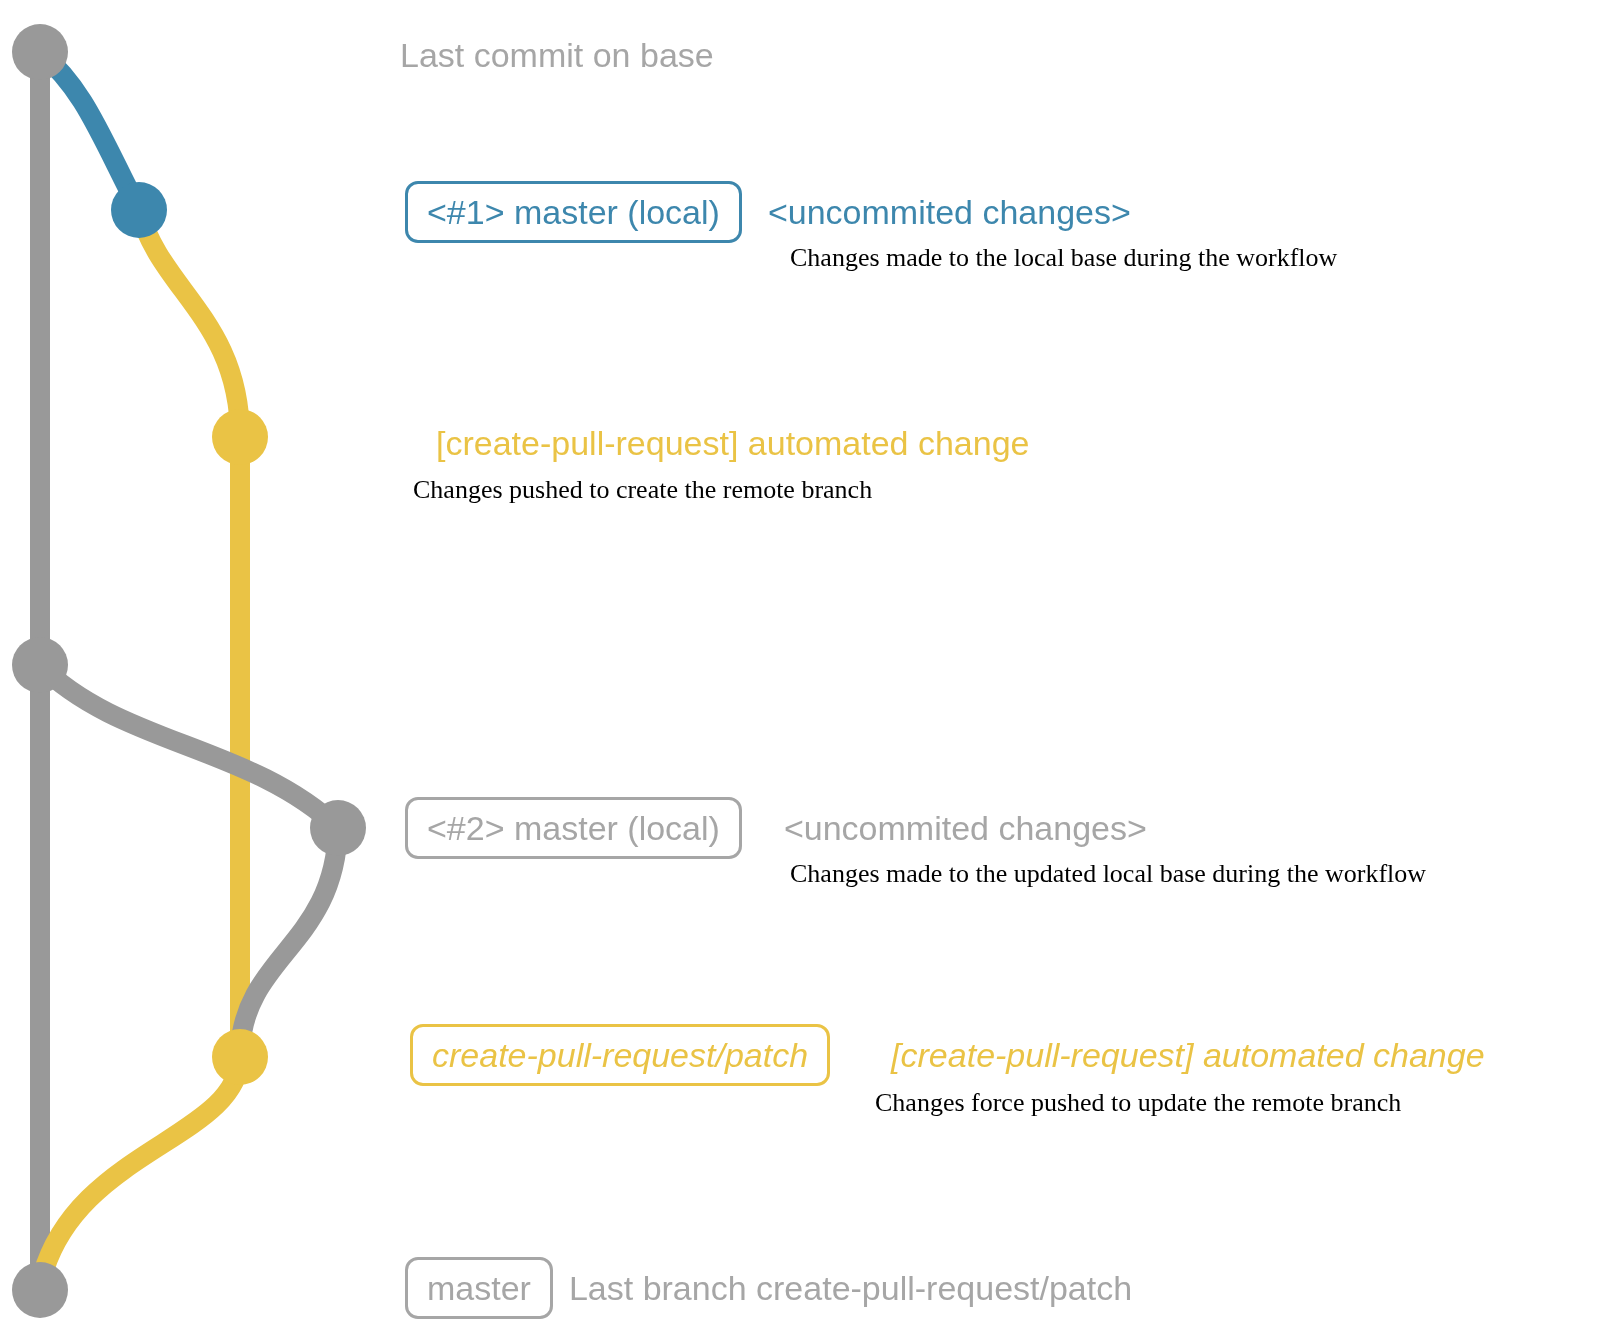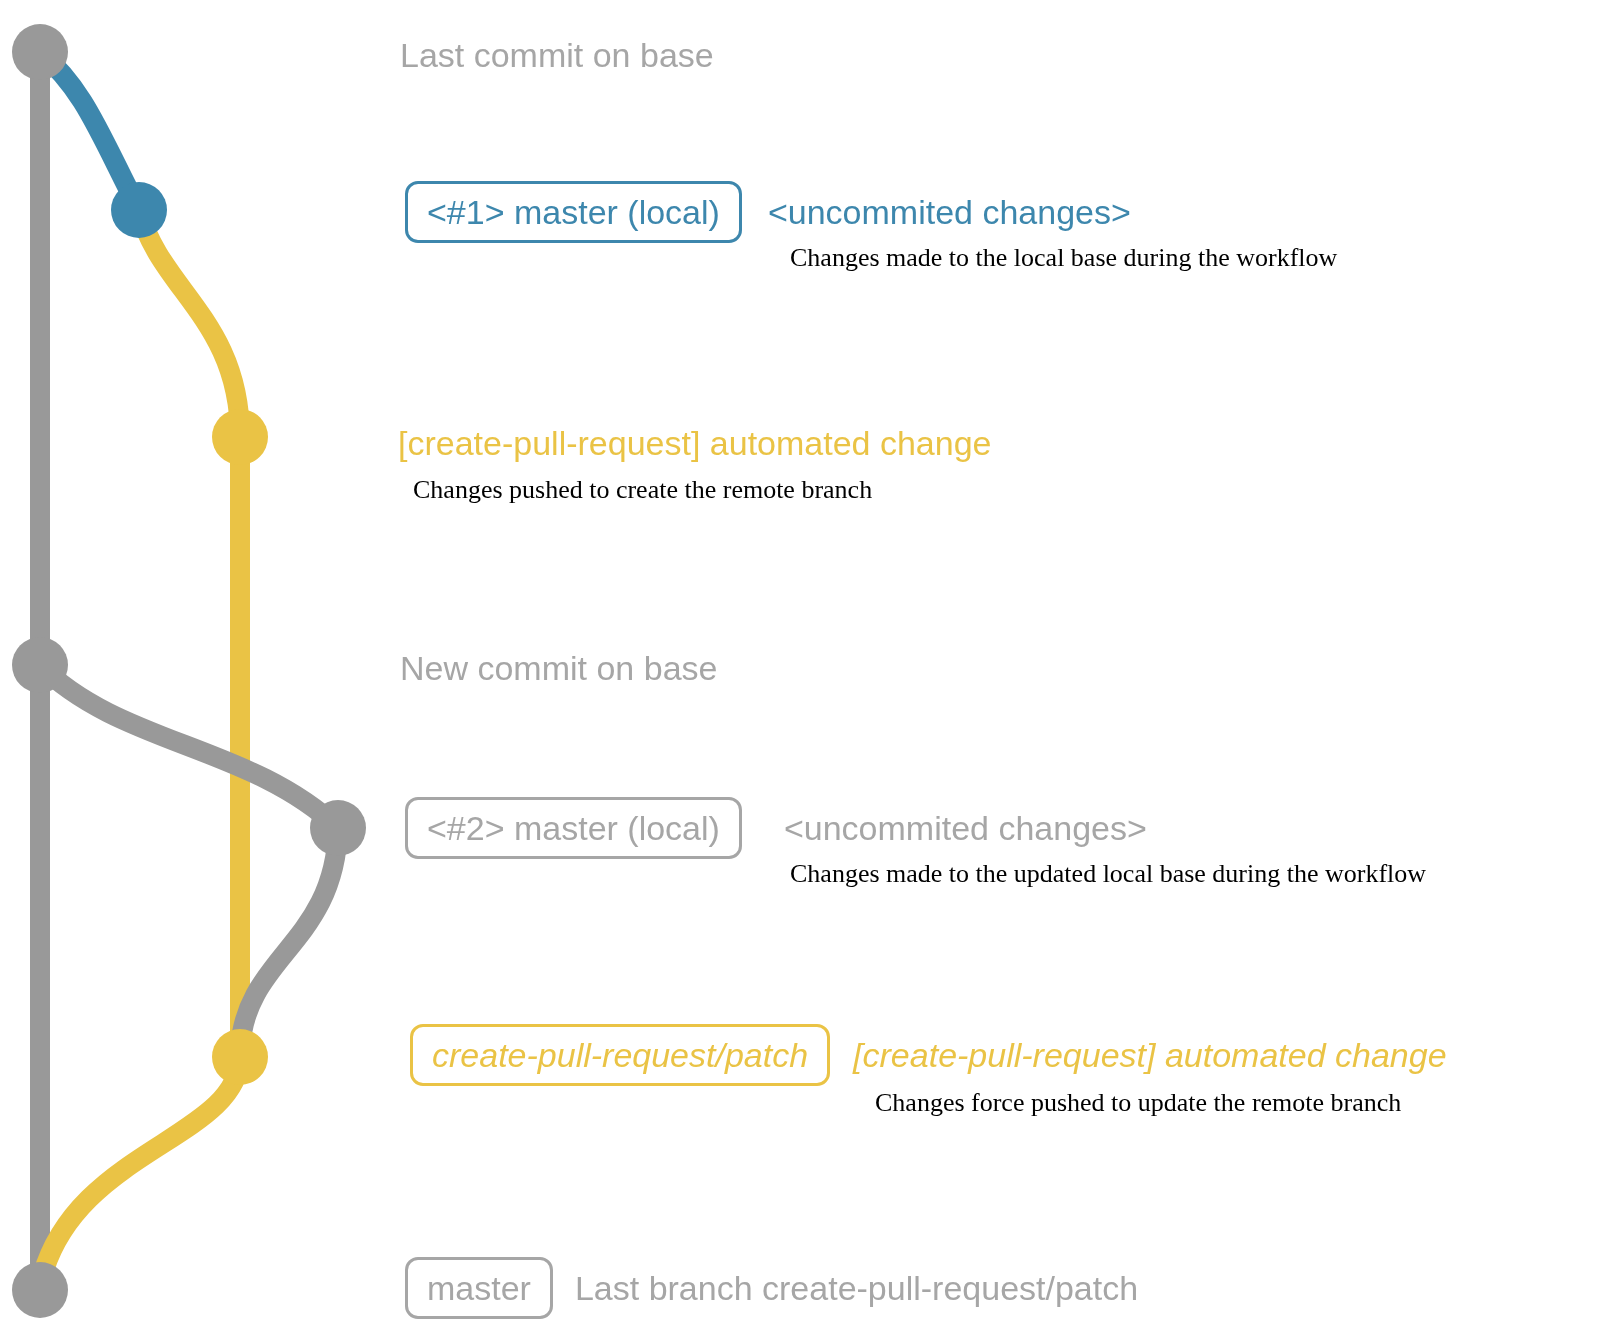--- a/index.html
+++ b/index.html
@@ -32,21 +32,21 @@
 
   .row { position: absolute; display: flex; align-items: center; }
 
   .lbl {
     font-size: 34px;
     line-height: 40px;
     white-space: nowrap;
   }
   .lbl.gray   { color: var(--text-gray); }
   .lbl.blue   { color: var(--branch-blue); }
-  .lbl.yellow { color: var(--branch-yellow); }
+  .lbl.yellow { color: var(--branch-yellow); margin-left: 38px; }
 
   .badge {
     display: flex;
     align-items: center;
     justify-content: center;
     height: 62px;
     padding: 0 19px;
     border: 3px solid;
     border-radius: 13px;
     font-size: 34px;
@@ -69,21 +69,21 @@
   .row-last-commit   { left: 400; top: 35px;   left: 400px; }
   .row-1-main        { left: 405px; top: 181px; gap: 26px; height: 62px; }
   .row-1-desc        { left: 790px; top: 241px; }
   .row-auto1-main    { left: 398px; top: 423px; }
   .row-auto1-desc    { left: 413px; top: 473px; }
   .row-new-commit    { left: 400px; top: 648px; }
   .row-2-main        { left: 405px; top: 797px; gap: 42px; height: 62px; }
   .row-2-desc        { left: 790px; top: 857px; }
   .row-3-main        { left: 410px; top: 1024px; gap: 23px; height: 62px; font-style: italic; }
   .row-3-desc        { left: 875px; top: 1086px; }
-  .row-4-main        { left: 405px; top: 1257px; gap: 22px; height: 62px; }
+  .row-4-main        { left: 405px; top: 1257px; gap: 16px; height: 62px; }
 </style>
 </head>
 <body>
 
 <div class="stage">
 
   <svg class="graph-svg" width="400" height="1344" viewBox="0 0 400 1344">
 
     <path class="edge gray" d="M 40 52 L 40 1290"></path>
     <path class="edge yellow" d="M 240 437 L 240 1057"></path>
@@ -111,23 +111,20 @@
     <div class="badge blue">&lt;#1&gt; master (local)</div>
     <div class="lbl blue">&lt;uncommited changes&gt;</div>
   </div>
   <div class="desc row-1-desc">Changes made to the local base during the workflow</div>
 
   <div class="row row-auto1-main">
     <div class="lbl yellow">[create-pull-request] automated change</div>
   </div>
   <div class="desc row-auto1-desc">Changes pushed to create the remote branch</div>
 
-  <div class="row row-new-commit">
-    <div class="lbl gray">New commit on base</div>
-  </div>
 
   <div class="row row-2-main">
     <div class="badge gray">&lt;#2&gt; master (local)</div>
     <div class="lbl gray">&lt;uncommited changes&gt;</div>
   </div>
   <div class="desc row-2-desc">Changes made to the updated local base during the workflow</div>
 
   <div class="row row-3-main">
     <div class="badge yellow">create-pull-request/patch</div>
     <div class="lbl yellow">[create-pull-request] automated change</div>

